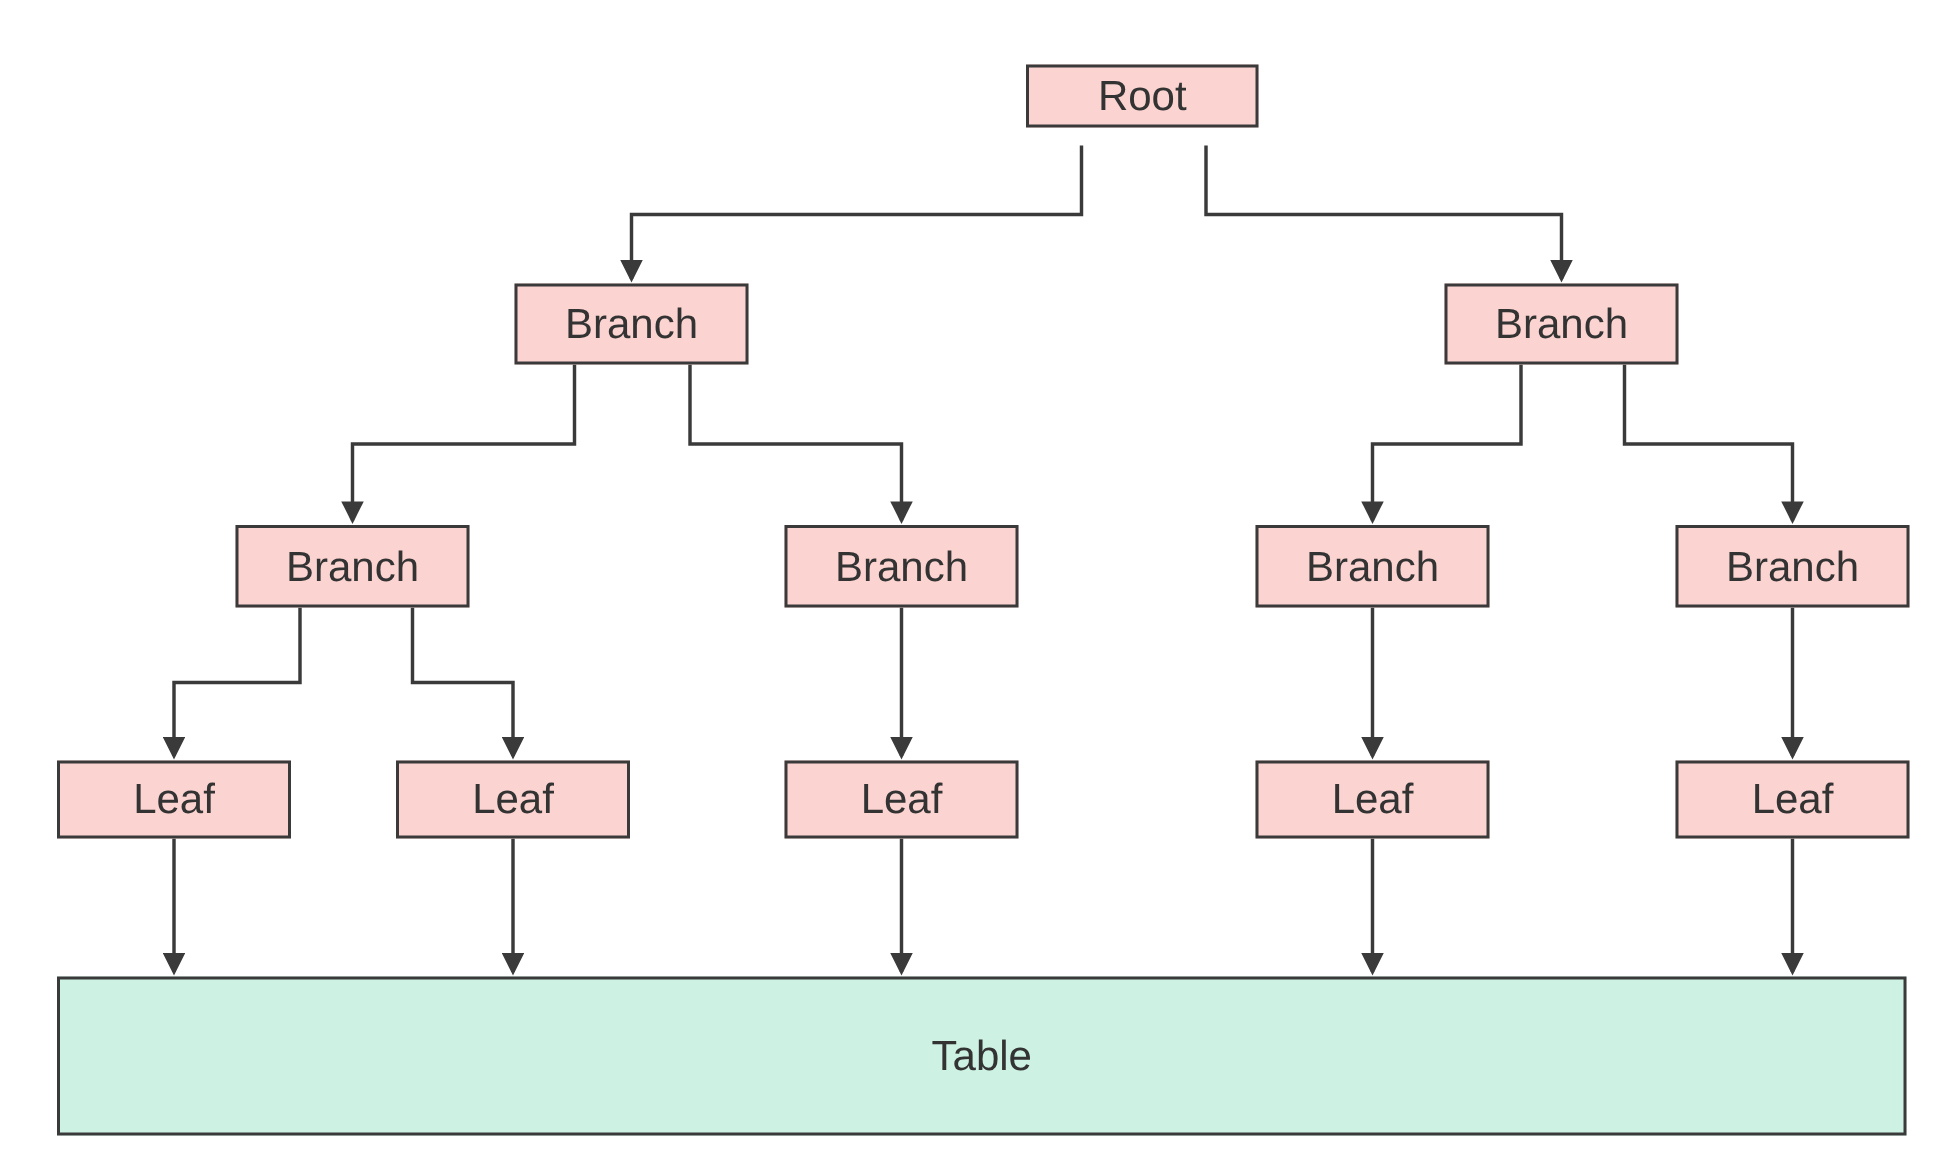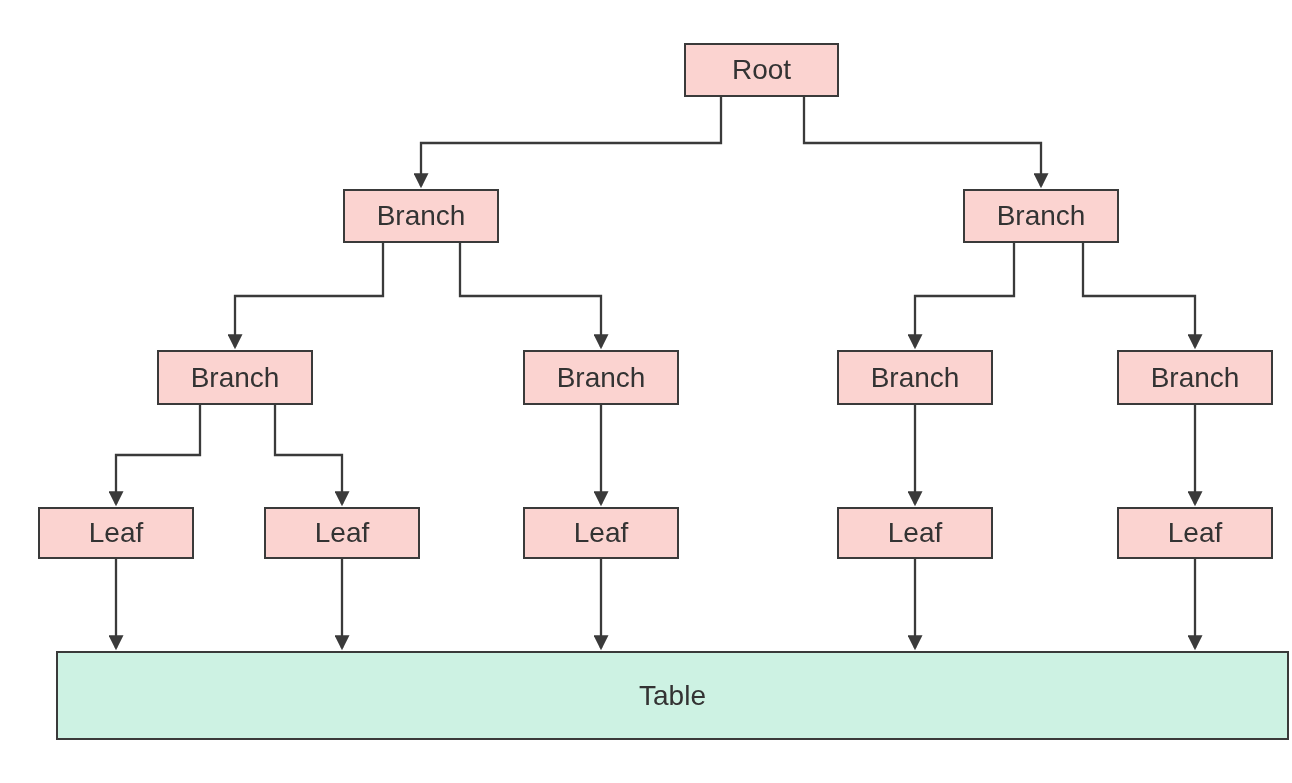--- a/index.html
+++ b/index.html
@@ -43,33 +43,33 @@
     color: var(--text);
     font-size: 28px;
     line-height: 1;
     white-space: nowrap;
   }
   .node.table-node {
     background: var(--table-fill);
     border-color: var(--table-border);
   }
   
-  .n-root   { left: 684px;  top: 43px;  width: 155px;  height: 54px; }
+  .n-root   { left: 684px;  top: 43px;  width: 155px;  height: 42px; }
   .n-b2l    { left: 343px;  top: 189px; width: 156px;  height: 54px; }
   .n-b2r    { left: 963px;  top: 189px; width: 156px;  height: 54px; }
   .n-b3a    { left: 157px;  top: 350px; width: 156px;  height: 55px; }
   .n-b3b    { left: 523px;  top: 350px; width: 156px;  height: 55px; }
   .n-b3c    { left: 837px;  top: 350px; width: 156px;  height: 55px; }
   .n-b3d    { left: 1117px; top: 350px; width: 156px;  height: 55px; }
   .n-leaf1  { left: 38px;   top: 507px; width: 156px;  height: 52px; }
   .n-leaf2  { left: 264px;  top: 507px; width: 156px;  height: 52px; }
   .n-leaf3  { left: 523px;  top: 507px; width: 156px;  height: 52px; }
   .n-leaf4  { left: 837px;  top: 507px; width: 156px;  height: 52px; }
   .n-leaf5  { left: 1117px; top: 507px; width: 156px;  height: 52px; }
-  .n-table  { left: 56px;   top: 651px; width: 1233px; height: 89px; }
+  .n-table  { left: 38px;   top: 651px; width: 1233px; height: 106px; }
 </style>
 </head>
 <body>
 
 <div class="canvas">
 
   <svg class="connectors" width="1292" height="783" viewBox="0 0 1292 783" xmlns="http://www.w3.org/2000/svg">
     <defs>
       <marker id="arrow" viewBox="0 0 10 10" refX="8.5" refY="5" markerUnits="userSpaceOnUse" markerWidth="20" markerHeight="15" orient="auto">
         <path class="arrowhead" d="M 0 0 L 10 5 L 0 10 z"></path>

